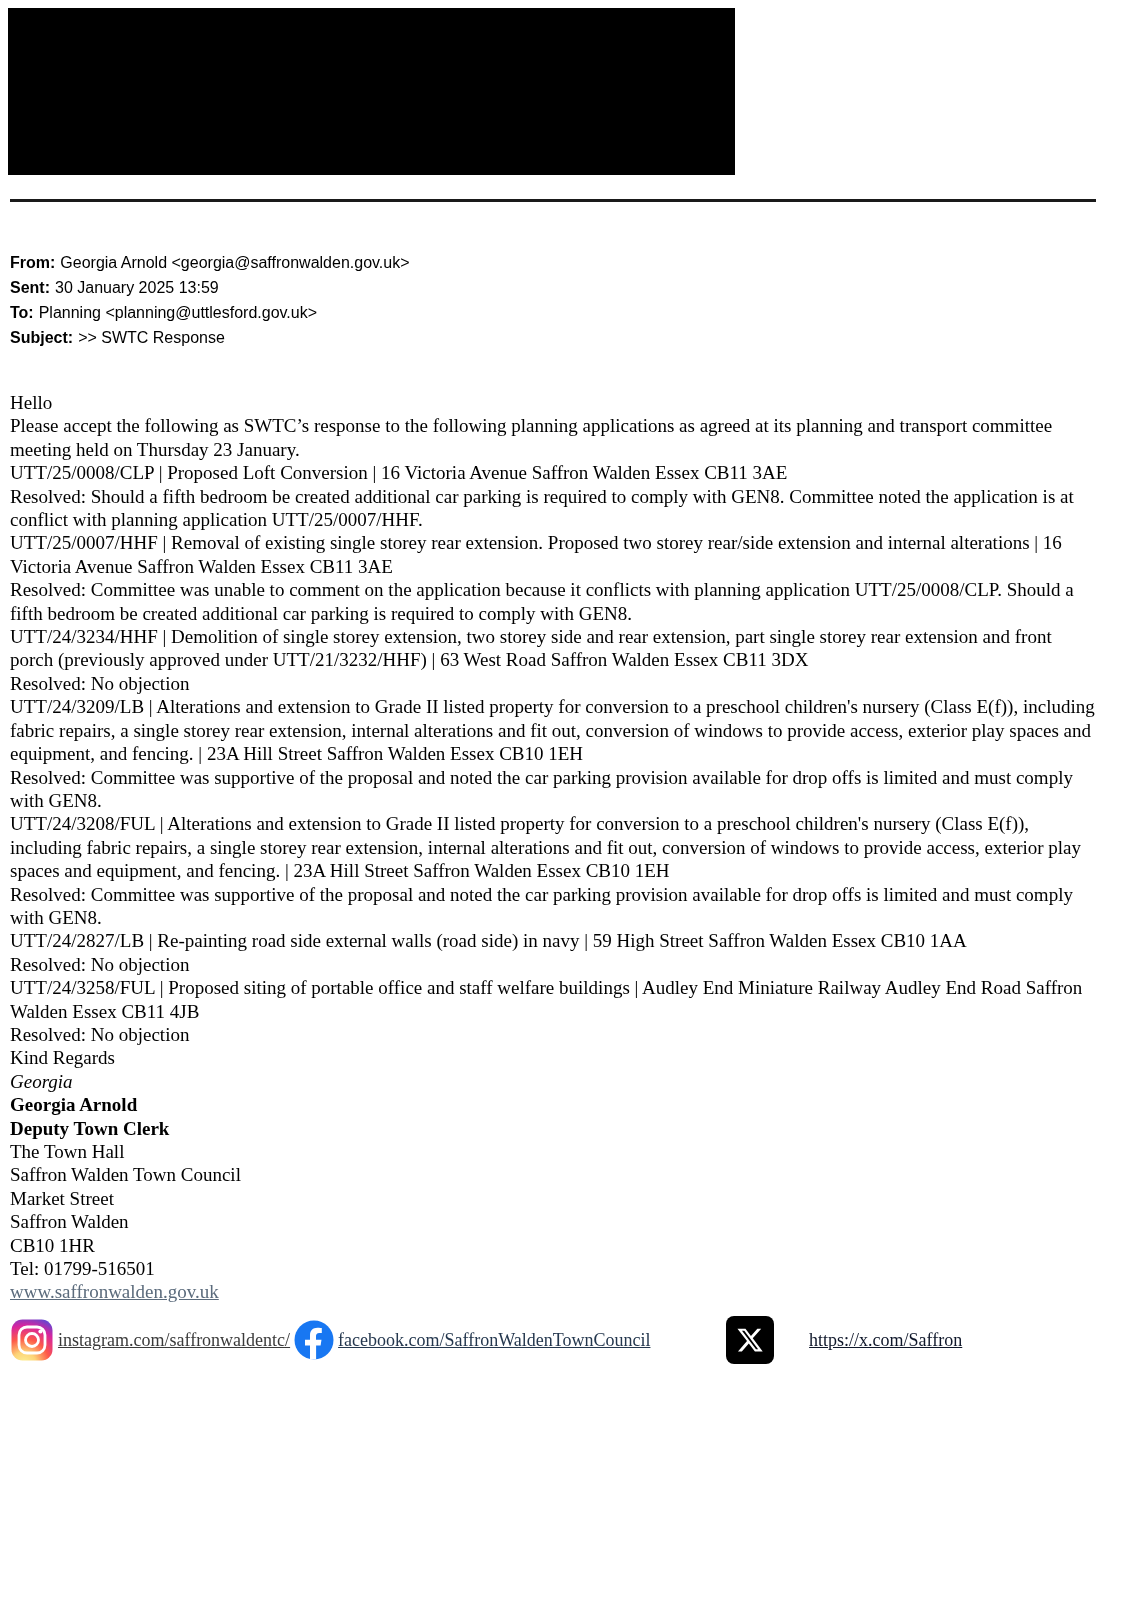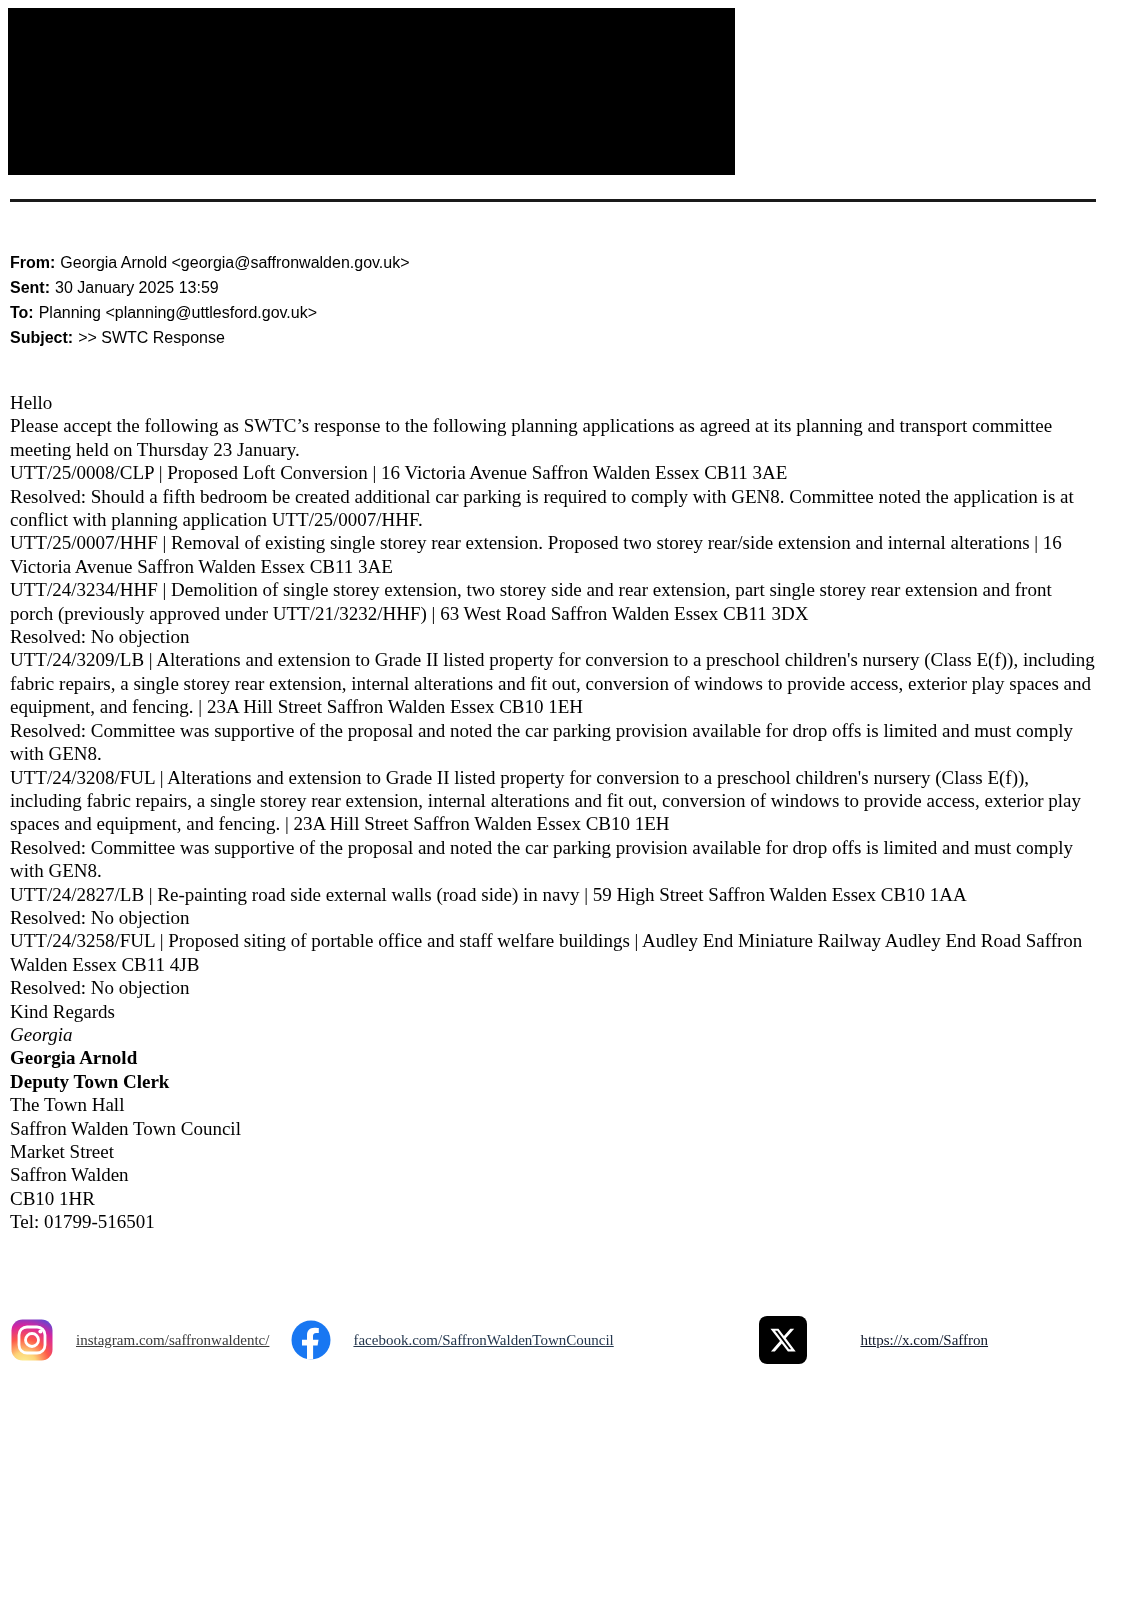--- a/index.html
+++ b/index.html
@@ -28,22 +28,22 @@
     position: absolute; left: 10px; top: 391px; width: 1085px;
     font-size: 19px; line-height: 23.4px;
   }
   .body p { margin: 0; }
   .i { font-style: italic; }
   .b { font-weight: bold; }
   a { text-decoration: underline; cursor: pointer; }
   .site-link { color: #5b6b7c; }
   .footer {
     position: absolute; left: 10px; top: 1316px; width: 1118px;
-    display: flex; align-items: flex-start; gap: 22px;
-    font-size: 15px; line-height: 26px;
+    display: flex; align-items: flex-start; gap: 4px;
+    font-size: 18px; line-height: 26px;
     white-space: normal;
   }
   .footer .icon { flex: 0 0 auto; display: block; }
   .icon-ig { margin-top: 2px; }
   .icon-fb { margin-top: 4px; }
   .icon-x  { margin-top: 0; }
   .flink { display: block; margin-top: 11px; }
   .ig-link { color: #3a3a3a; }
   .fb-link { color: #24374e; width: 384px; word-break: break-all; }
   .x-link  { color: #0f172a; flex: 1 1 auto; overflow: hidden; white-space: nowrap; margin-left: 31px; }
@@ -63,40 +63,42 @@
     <p><span class="lbl">To:</span><span>Planning &lt;planning@uttlesford.gov.uk&gt;</span></p>
     <p><span class="lbl">Subject:</span><span>&gt;&gt; SWTC Response</span></p>
   </div>
 
   <div class="body">
     <p>Hello</p>
     <p>Please accept the following as SWTC’s response to the following planning applications as agreed at its planning and transport committee meeting held on Thursday 23 January.</p>
     <p>UTT/25/0008/CLP | Proposed Loft Conversion | 16 Victoria Avenue Saffron Walden Essex CB11 3AE</p>
     <p>Resolved: Should a fifth bedroom be created additional car parking is required to comply with GEN8. Committee noted the application is at conflict with planning application UTT/25/0007/HHF.</p>
     <p>UTT/25/0007/HHF | Removal of existing single storey rear extension. Proposed two storey rear/side extension and internal alterations | 16 Victoria Avenue Saffron Walden Essex CB11 3AE</p>
+    <p>Resolved: Committee was unable to comment on the application because it conflicts with planning application UTT/25/0008/CLP. Should a fifth bedroom be created additional car parking is required to comply with GEN8.</p>
     <p>UTT/24/3234/HHF | Demolition of single storey extension, two storey side and rear extension, part single storey rear extension and front porch (previously approved under UTT/21/3232/HHF) | 63 West Road Saffron Walden Essex CB11 3DX</p>
     <p>Resolved: No objection</p>
     <p>UTT/24/3209/LB | Alterations and extension to Grade II listed property for conversion to a preschool children's nursery (Class E(f)), including fabric repairs, a single storey rear extension, internal alterations and fit out, conversion of windows to provide access, exterior play spaces and equipment, and fencing. | 23A Hill Street Saffron Walden Essex CB10 1EH</p>
     <p>Resolved: Committee was supportive of the proposal and noted the car parking provision available for drop offs is limited and must comply with GEN8.</p>
     <p>UTT/24/3208/FUL | Alterations and extension to Grade II listed property for conversion to a preschool children's nursery (Class E(f)), including fabric repairs, a single storey rear extension, internal alterations and fit out, conversion of windows to provide access, exterior play spaces and equipment, and fencing. | 23A Hill Street Saffron Walden Essex CB10 1EH</p>
     <p>Resolved: Committee was supportive of the proposal and noted the car parking provision available for drop offs is limited and must comply with GEN8.</p>
     <p>UTT/24/2827/LB | Re-painting road side external walls (road side) in navy | 59 High Street Saffron Walden Essex CB10 1AA</p>
     <p>Resolved: No objection</p>
     <p>UTT/24/3258/FUL | Proposed siting of portable office and staff welfare buildings | Audley End Miniature Railway Audley End Road Saffron Walden Essex CB11 4JB</p>
     <p>Resolved: No objection</p>
     <p>Kind Regards</p>
     <p class="i">Georgia</p>
     <p class="b">Georgia Arnold</p>
     <p class="b">Deputy Town Clerk</p>
     <p>The Town Hall</p>
     <p>Saffron Walden Town Council</p>
     <p>Market Street</p>
     <p>Saffron Walden</p>
     <p>CB10 1HR</p>
     <p>Tel: 01799-516501</p>
+    <p><a class="site-link">www.saffronwalden.gov.uk</a></p>
   </div>
 
   <div class="footer">
 
     <span class="icon icon-ig">
       <svg width="44" height="44" viewBox="0 0 44 44" aria-hidden="true">
         <defs>
           <radialGradient id="igGrad" cx="0.3" cy="1.1" r="1.4">
             <stop offset="0" stop-color="#FDF497"></stop>
             <stop offset="0.22" stop-color="#FDD377"></stop>

